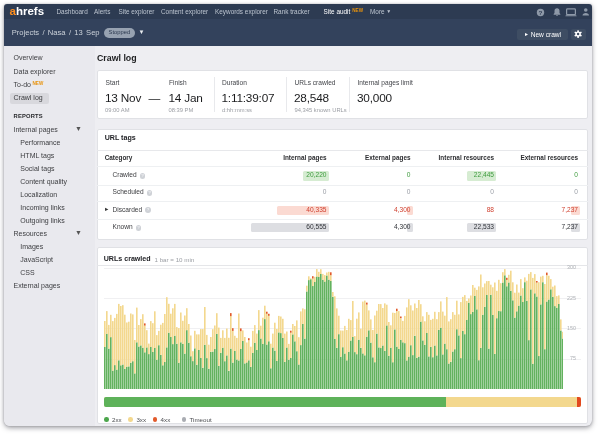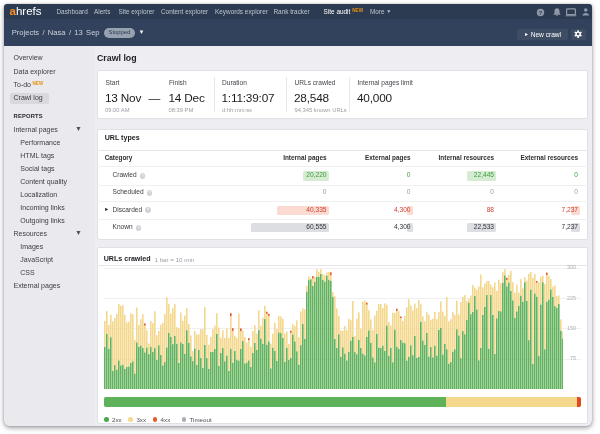--- a/index.html
+++ b/index.html
@@ -1,21 +1,21 @@
 <!DOCTYPE html>
 <html><head><meta charset="utf-8"><style>
 * { margin:0; padding:0; box-sizing:border-box; }
 html,body { width:600px; height:434px; background:#fff; font-family:"Liberation Sans",sans-serif; overflow:hidden; }
 #app { position:absolute; left:4px; top:4px; width:588px; height:422px; background:#eeeef2;
   border-radius:3px 3px 6px 6px; box-shadow:0 2px 5px rgba(70,70,80,.5), 0 0 2px rgba(80,80,90,.35); overflow:hidden; }
 .abs { position:absolute; }
 #topbar { position:absolute; left:0; top:0; width:588px; height:14.5px; background:#2d3b52; }
 #subbar { position:absolute; left:0; top:14.5px; width:588px; height:27.5px; background:#33425c; }
 #sidebar { position:absolute; left:0; top:42px; width:91px; height:380px; background:#e9e9ee; }
-.logo { position:absolute; left:5.5px; top:0.8px; font-size:11.5px; font-weight:normal; color:#fff; letter-spacing:0; }
+.logo { position:absolute; left:5.5px; top:0.8px; font-size:11.5px; font-weight:bold; color:#fff; letter-spacing:0; }
 .logo b { color:#fd8e1f; }
 .nav { position:absolute; top:3.8px; font-size:6.4px; color:#bcc4cf; }
 .nav.on { color:#fff; }
 .nnew { color:#e8930c; font-size:4.6px; font-weight:bold; vertical-align:2px; margin-left:1px; }
 .bc { position:absolute; left:7.7px; top:23.5px; font-size:7.6px; color:#ccd2da; word-spacing:1.2px; }
 .stopped { display:inline-block; background:#97a2b1; color:#2c3a50; font-size:5.8px; line-height:9.5px; height:9.5px; padding:0 5px; border-radius:5px; vertical-align:0.5px; margin-left:3px; }
 .caretw { color:#e8ebef; font-size:6px; vertical-align:1px; }
 .btn { position:absolute; background:#3e4d63; border-radius:2px; color:#fff; font-size:6.6px; text-align:center; }
 .sitem { position:absolute; font-size:7px; color:#3c3d40; white-space:nowrap; }
 .sreports { position:absolute; left:9.5px; font-size:5.8px; font-weight:bold; color:#27282b; letter-spacing:.2px; }
@@ -109,36 +109,36 @@
 </svg></div>
 
   <div class="h1">Crawl log</div>
 
   <div class="card" style="top:66px;height:48.5px"></div>
   <div class="slab" style="left:101.5px;top:75px">Start</div>
   <div class="sbig" style="left:101px;top:86.5px">13 Nov</div>
   <div class="ssml" style="left:101px;top:102.5px">09:00 AM</div>
   <div class="sbig" style="left:144.5px;top:86.8px">—</div>
   <div class="slab" style="left:165px;top:75px">Finish</div>
-  <div class="sbig" style="left:164.5px;top:86.5px">14 Dec</div>
+  <div class="sbig" style="left:164.5px;top:86.5px">14 Jan</div>
   <div class="ssml" style="left:164.5px;top:102.5px">08:39 PM</div>
   <div class="vline" style="left:209.5px;top:73px;height:35px"></div>
   <div class="slab" style="left:218px;top:75px">Duration</div>
   <div class="sbig" style="left:217.5px;top:86.5px">1:11:39:07</div>
   <div class="ssml" style="left:218px;top:102.5px">d:hh:mm:ss</div>
   <div class="vline" style="left:282px;top:73px;height:35px"></div>
   <div class="slab" style="left:290.5px;top:75px">URLs crawled</div>
   <div class="sbig" style="left:290px;top:86.5px">28,548</div>
   <div class="ssml" style="left:290.5px;top:102.5px">94,345 known URLs</div>
   <div class="vline" style="left:345px;top:73px;height:35px"></div>
   <div class="slab" style="left:353.5px;top:75px">Internal pages limit</div>
-  <div class="sbig" style="left:353px;top:86.5px">40,000</div>
+  <div class="sbig" style="left:353px;top:86.5px">30,000</div>
 
   <div class="card" style="top:124.8px;height:111.2px"></div>
-  <div class="ctitle" style="left:100.7px;top:130.4px">URL types</div>
+  <div class="ctitle" style="left:100.7px;top:130.4px">URL tags</div>
   <div class="thead" style="left:100.7px;top:150.1px">Category</div>
   <div class="thead" style="top:150.1px;right:265.5px">Internal pages</div>
     <div class="thead" style="top:150.1px;right:181.5px">External pages</div>
     <div class="thead" style="top:150.1px;right:98px">Internal resources</div>
     <div class="thead" style="top:150.1px;right:14px">External resources</div>
   <div class="hline" style="top:162px;left:93px;width:491px;background:#eef0f2"></div>
     <div class="hline" style="top:181.4px;left:93px;width:491px;background:#eef0f2"></div>
     <div class="hline" style="top:197.2px;left:93px;width:491px;background:#eef0f2"></div>
     <div class="hline" style="top:215.4px;left:93px;width:491px;background:#eef0f2"></div>
     <div class="hline" style="top:146.3px;left:93px;width:491px;background:#e7e8eb"></div>

